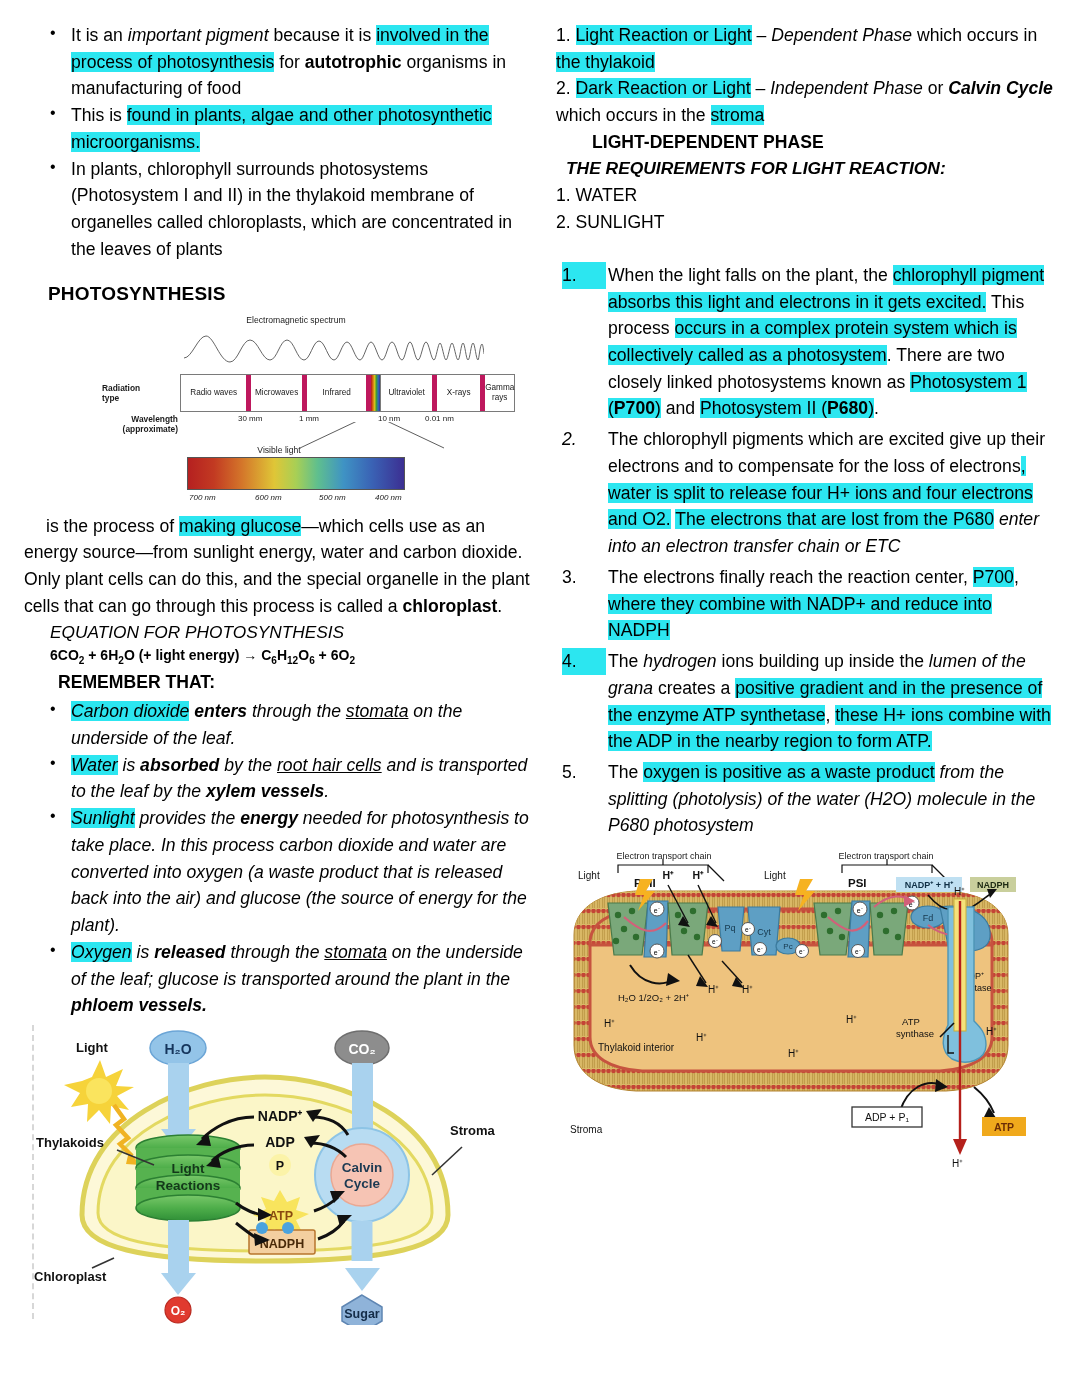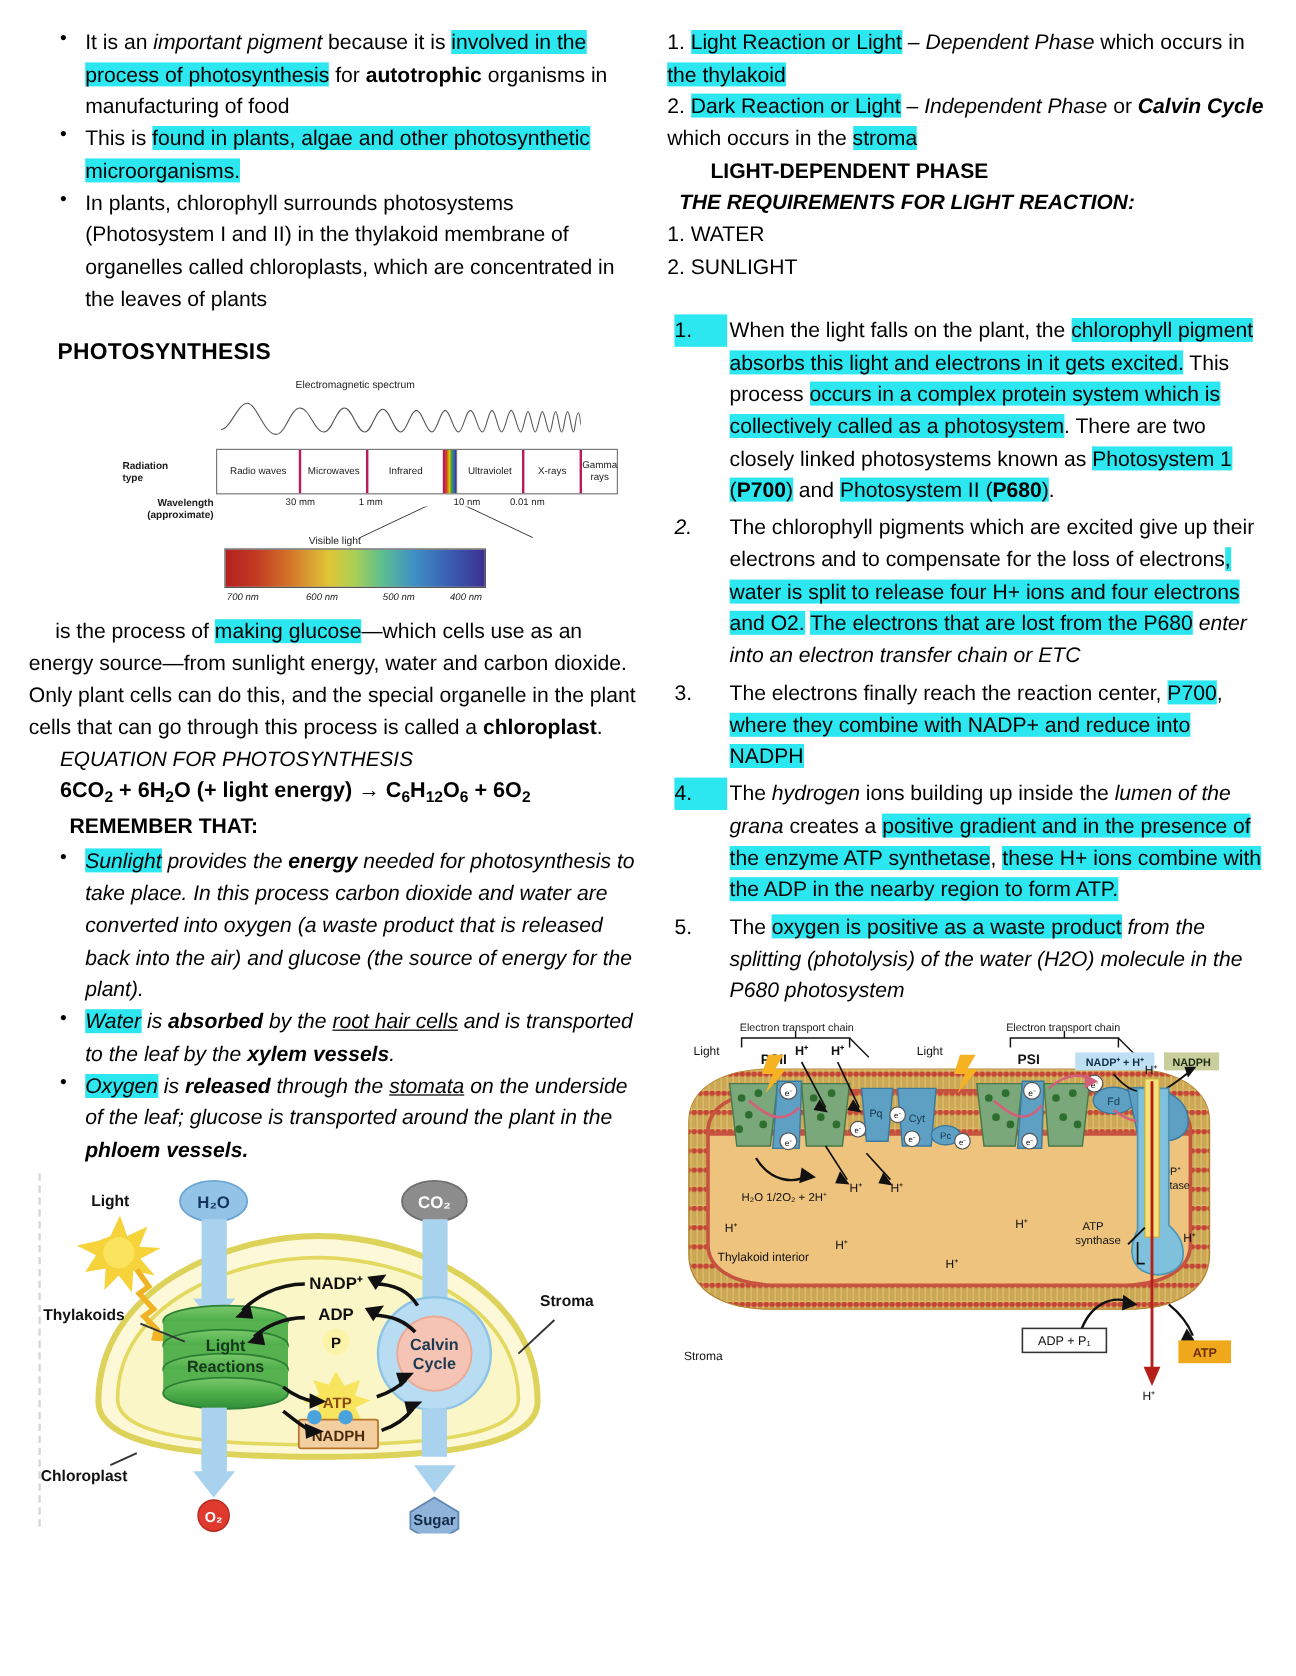--- a/index.html
+++ b/index.html
@@ -75,21 +75,21 @@
     margin-top: 6px;
     text-indent: 22px;
   }
   .sub-it {
     font-size: 17.3px;
     font-style: italic;
     margin-left: 26px;
     line-height: 1.5;
   }
   .eqn {
-    font-size: 18px;
+    font-size: 14px;
     font-weight: bold;
     margin-left: 26px;
     line-height: 1.55;
   }
   .remember {
     font-size: 17.6px;
     font-weight: bold;
     margin-left: 34px;
     line-height: 1.55;
   }
@@ -164,21 +164,21 @@
     box-sizing: border-box;
   }
   .rad-table {
     flex: 1;
     display: flex;
     border: 1px solid #7a7a7a;
     height: 36px;
     background: #fff;
   }
   .rad-cell {
-    border-right: 2px solid #be185d;
+    border-right: 5px solid #be185d;
     font-size: 8.2px;
     color: #1a1a1a;
     display: flex;
     align-items: center;
     justify-content: center;
     text-align: center;
     line-height: 1.15;
     box-sizing: border-box;
   }
   .rad-cell:last-child { border-right: none; }
@@ -362,29 +362,33 @@
     </div>
 
     <div class="sub-it">EQUATION FOR PHOTOSYNTHESIS</div>
     <div class="eqn">
       6CO<sub>2</sub> + 6H<sub>2</sub>O (+ light energy) → C<sub>6</sub>H<sub>12</sub>O<sub>6</sub> + 6O<sub>2</sub>
     </div>
     <div class="remember">REMEMBER THAT:</div>
 
     <ul class="bul" style="margin-top:2px">
       <li>
+        <span class="t i"><span class="hl">Carbon dioxide</span> <span class="b">enters</span> through the <span class="u">stomata</span> on the
+        underside of the leaf.</span>
+      </li>
+      <li>
+        <span class="t i"><span class="hl">Water</span> is <span class="b">absorbed</span> by the <span class="u">root hair cells</span> and is
+        transported to the leaf by the <span class="b">xylem vessels</span>.</span>
+      </li>
+      <li>
         <span class="t i"><span class="hl">Sunlight</span> provides the <span class="b">energy</span> needed for
         photosynthesis to take place. In this process carbon
         dioxide and water are converted into oxygen (a
         waste product that is released back into the air) and
         glucose (the source of energy for the plant).</span>
-      </li>
-      <li>
-        <span class="t i"><span class="hl">Water</span> is <span class="b">absorbed</span> by the <span class="u">root hair cells</span> and is
-        transported to the leaf by the <span class="b">xylem vessels</span>.</span>
       </li>
       <li>
         <span class="t i"><span class="hl">Oxygen</span> is <span class="b">released</span> through the <span class="u">stomata</span> on the
         underside of the leaf; glucose is transported around
         the plant in the <span class="b">phloem vessels.</span></span>
       </li>
     </ul>
 
     <div class="fig-chloro">
       <div class="dashline"></div>

